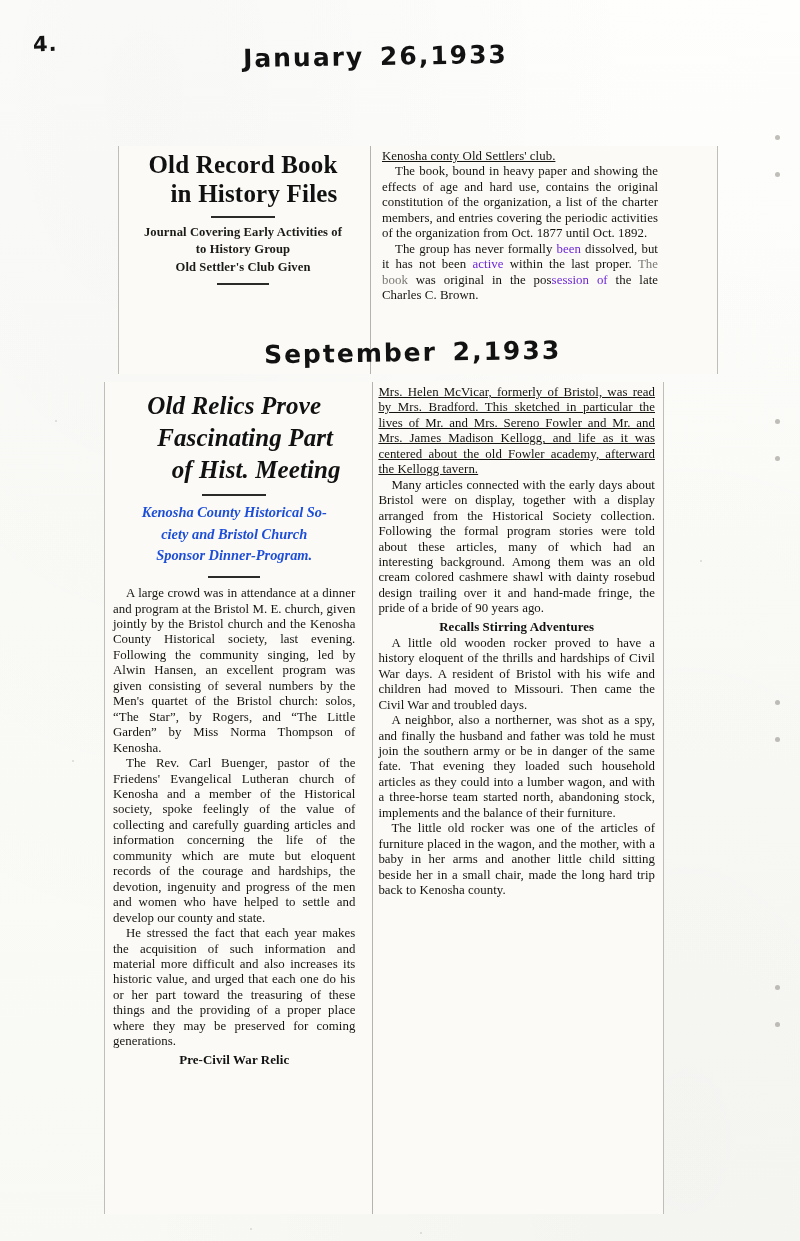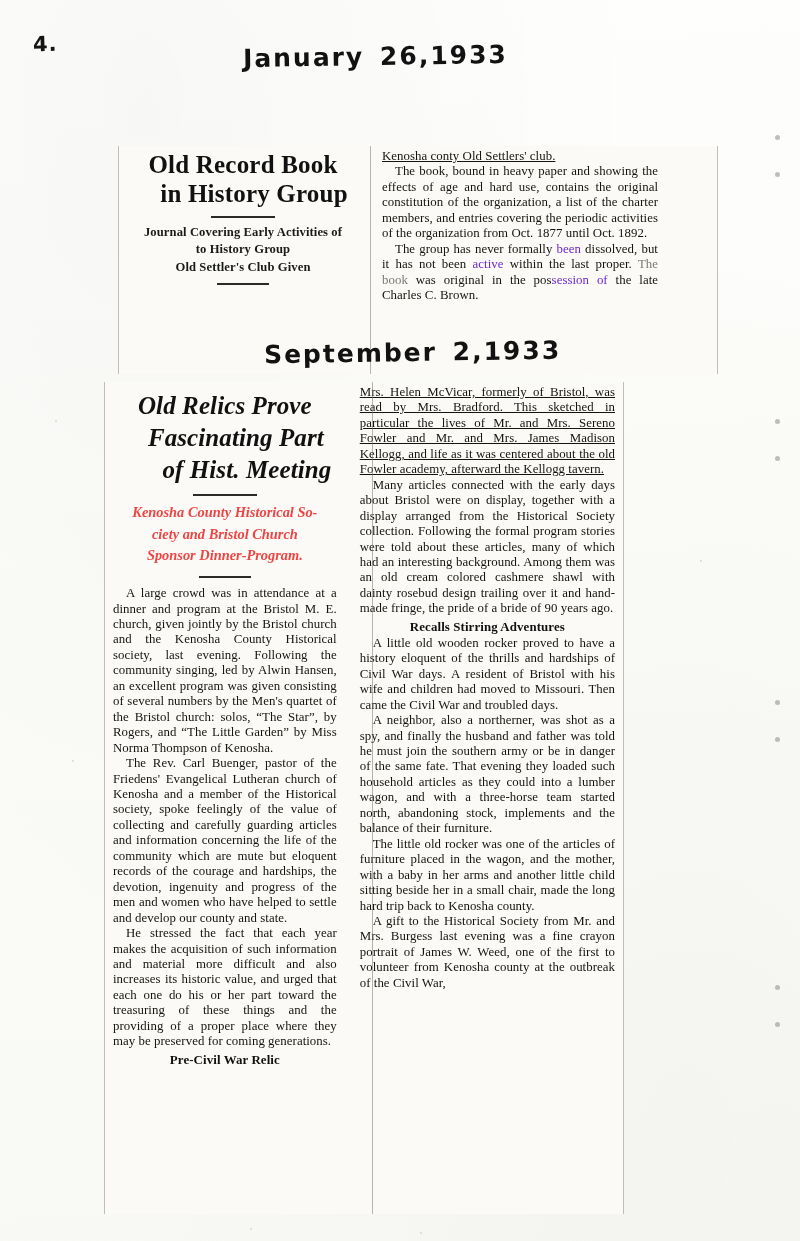--- a/index.html
+++ b/index.html
@@ -58,21 +58,21 @@
   #date-one { left: 243px; top: 42px; font-size: 25px; }
   #date-two { left: 264px; top: 338px; font-size: 25px; }
 
   
   .clipping {
     position: absolute;
     background: #fbfaf6;
     box-shadow: 0 0 0 0 rgba(0,0,0,0);
   }
   #clipping-one { left: 118px; top: 100px; width: 600px; height: 228px; margin-top: 46px; }
-  #clipping-two { left: 104px; top: 382px; width: 520px; height: 832px; }
+  #clipping-two { left: 104px; top: 382px; width: 560px; height: 832px; }
 
   .clip-edge-l, .clip-edge-r {
     position: absolute;
     top: 0; bottom: 0;
     width: 1px;
     background: rgba(120,118,110,0.45);
   }
   .clip-edge-l { left: 0; }
   .clip-edge-r { right: 0; }
 
@@ -141,21 +141,21 @@
   }
   .deck .dk-line { display: block; }
 
   .deck-italic {
     text-align: center;
     font-family: "Liberation Serif", "DejaVu Serif", serif;
     font-weight: 700;
     font-style: italic;
     font-size: 14.4px;
     line-height: 1.5;
-    color: #ef4444;
+    color: #1d4ed8;
   }
   .deck-italic .dk-line { display: block; }
 
   
   .body-text {
     font-family: "Liberation Serif", "DejaVu Serif", serif;
     font-size: 12.85px;
     line-height: 15.45px;
     color: #15140f;
     text-align: justify;
@@ -219,21 +219,21 @@
   <div class="clipping" id="clipping-one">
     <div class="clip-edge-l"></div>
     <div class="clip-edge-r"></div>
     <div class="col-rule" style="left:252px;"></div>
 
     <div class="columns">
 
       <div class="col col-left">
         <div class="headline-serif">
           <span class="hl-line">Old Record Book</span>
-          <span class="hl-line hl-line-2">in History Group</span>
+          <span class="hl-line hl-line-2">in History Files</span>
         </div>
         <div class="rule-short"></div>
         <div class="deck">
           <span class="dk-line">Journal Covering Early Activities of</span>
           <span class="dk-line">to History Group</span>
           <span class="dk-line">Old Settler's Club Given</span>
         </div>
         <div class="rule-short tiny"></div>
       </div>
 
@@ -280,19 +280,18 @@
       </div>
 
       <div class="col" style="width:304px; padding:0 9px 0 12px;">
         <div class="body-text" style="padding-top:3px;">
           <p class="no-indent">Mrs. Helen McVicar, formerly of Bristol, was read by Mrs. Bradford. This sketched in particular the lives of Mr. and Mrs. Sereno Fowler and Mr. and Mrs. James Madison Kellogg, and life as it was centered about the old Fowler academy, afterward the Kellogg tavern.</p>
           <p>Many articles connected with the early days about Bristol were on display, together with a display arranged from the Historical Society collection. Following the formal program stories were told about these articles, many of which had an interesting background. Among them was an old cream colored cashmere shawl with dainty rosebud design trailing over it and hand-made fringe, the pride of a bride of 90 years ago.</p>
           <div class="subhead">Recalls Stirring Adventures</div>
           <p>A little old wooden rocker proved to have a history eloquent of the thrills and hardships of Civil War days. A resident of Bristol with his wife and children had moved to Missouri. Then came the Civil War and troubled days.</p>
           <p>A neighbor, also a northerner, was shot as a spy, and finally the husband and father was told he must join the southern army or be in danger of the same fate. That evening they loaded such household articles as they could into a lumber wagon, and with a three-horse team started north, abandoning stock, implements and the balance of their furniture.</p>
           <p>The little old rocker was one of the articles of furniture placed in the wagon, and the mother, with a baby in her arms and another little child sitting beside her in a small chair, made the long hard trip back to Kenosha county.</p>
-          <p>A gift to the Historical Society from Mr. and Mrs. Burgess last evening was a fine crayon portrait of James W. Weed, one of the first to volunteer from Kenosha county at the outbreak of the Civil War,</p>
         </div>
       </div>
     </div>
   </div>
 
 </div>
 
 </body></html>

